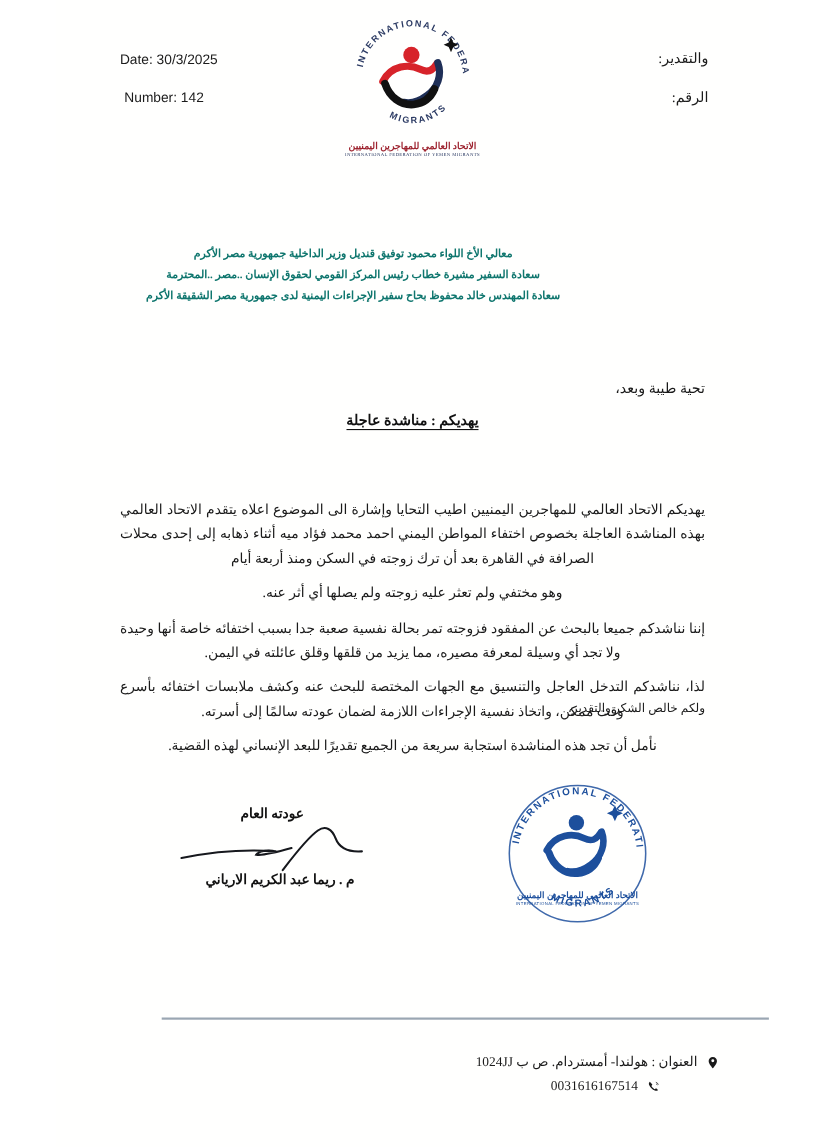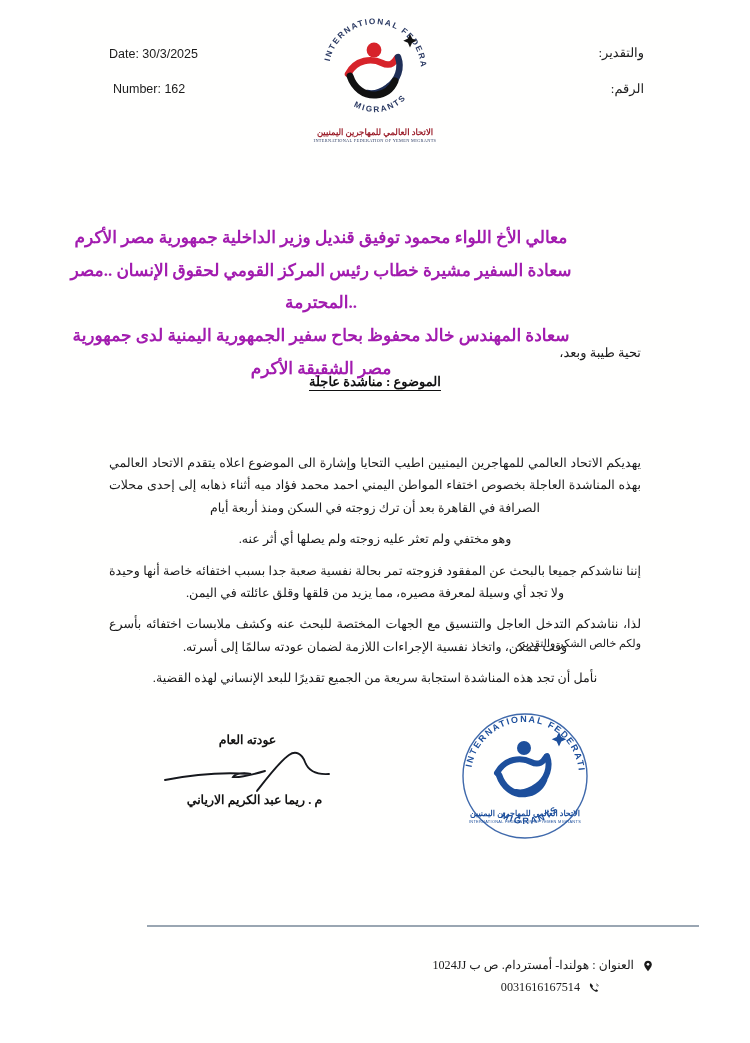--- a/index.html
+++ b/index.html
@@ -77,23 +77,23 @@
   }
 
   
   .addressees {
     position: absolute;
     right: 118px;
     top: 222px;
     width: 520px;
     direction: rtl;
     text-align: center;
-    font-size: 17px;
-    font-weight: bold;
-    color: #a21caf;
+    font-size: 10px;
+    font-weight: bold;
+    color: #0f766e;
     line-height: 1.92;
   }
 
   
   .greeting {
     position: absolute;
     right: 58px;
     top: 345px;
     direction: rtl;
     font-size: 13px;
@@ -223,21 +223,21 @@
     direction: ltr;
   }
 </style>
 </head>
 <body>
 
 <div id="page">
 
   <div class="hdr-left">
     <div>Date: 30/3/2025</div>
-    <div class="line2">Number: 162</div>
+    <div class="line2">Number: 142</div>
   </div>
 
   <div class="hdr-right">
     <div>والتقدير:</div>
     <div class="line2">الرقم:</div>
   </div>
 
   <div class="logo-wrap">
     <div class="logo-mark">
       <svg viewBox="0 0 126 112" width="126" height="112">
@@ -266,27 +266,27 @@
         <path d="M 38 62 C 42 74 52 82 64 81 C 74 80 80 74 83 67" stroke="#111111" stroke-width="7" fill="none" stroke-linecap="round"></path>
       </svg>
     </div>
     <div class="logo-cap-ar">الاتحاد العالمي للمهاجرين اليمنيين</div>
     <div class="logo-cap-en">INTERNATIONAL FEDERATION OF YEMEN MIGRANTS</div>
   </div>
 
   <div class="addressees">
     <div>معالي الأخ اللواء محمود توفيق قنديل وزير الداخلية جمهورية مصر الأكرم</div>
     <div>سعادة السفير مشيرة خطاب رئيس المركز القومي لحقوق الإنسان ..مصر ..المحترمة</div>
-    <div>سعادة المهندس خالد محفوظ بحاح سفير الجمهورية اليمنية لدى جمهورية مصر الشقيقة الأكرم</div>
+    <div>سعادة المهندس خالد محفوظ بحاح سفير الإجراءات اليمنية لدى جمهورية مصر الشقيقة الأكرم</div>
   </div>
 
   <div class="greeting">تحية طيبة وبعد،</div>
 
   <div class="subject">
-    <span class="u">الموضوع : مناشدة عاجلة</span>
+    <span class="u">يهديكم : مناشدة عاجلة</span>
   </div>
 
   <div class="body-block">
     <p>يهديكم الاتحاد العالمي للمهاجرين اليمنيين اطيب التحايا وإشارة الى الموضوع اعلاه يتقدم الاتحاد العالمي بهذه المناشدة العاجلة بخصوص اختفاء المواطن اليمني احمد محمد فؤاد ميه أثناء ذهابه إلى إحدى محلات الصرافة في القاهرة بعد أن ترك زوجته في السكن ومنذ أربعة أيام</p>
     <p>وهو مختفي ولم تعثر عليه زوجته ولم يصلها أي أثر عنه.</p>
     <p>إننا نناشدكم جميعا بالبحث عن المفقود فزوجته تمر بحالة نفسية صعبة جدا بسبب اختفائه خاصة أنها وحيدة ولا تجد أي وسيلة لمعرفة مصيره، مما يزيد من قلقها وقلق عائلته في اليمن.</p>
     <p>لذا، نناشدكم التدخل العاجل والتنسيق مع الجهات المختصة للبحث عنه وكشف ملابسات اختفائه بأسرع وقت ممكن، واتخاذ نفسية الإجراءات اللازمة لضمان عودته سالمًا إلى أسرته.</p>
     <p>نأمل أن تجد هذه المناشدة استجابة سريعة من الجميع تقديرًا للبعد الإنساني لهذه القضية.</p>
   </div>
 

